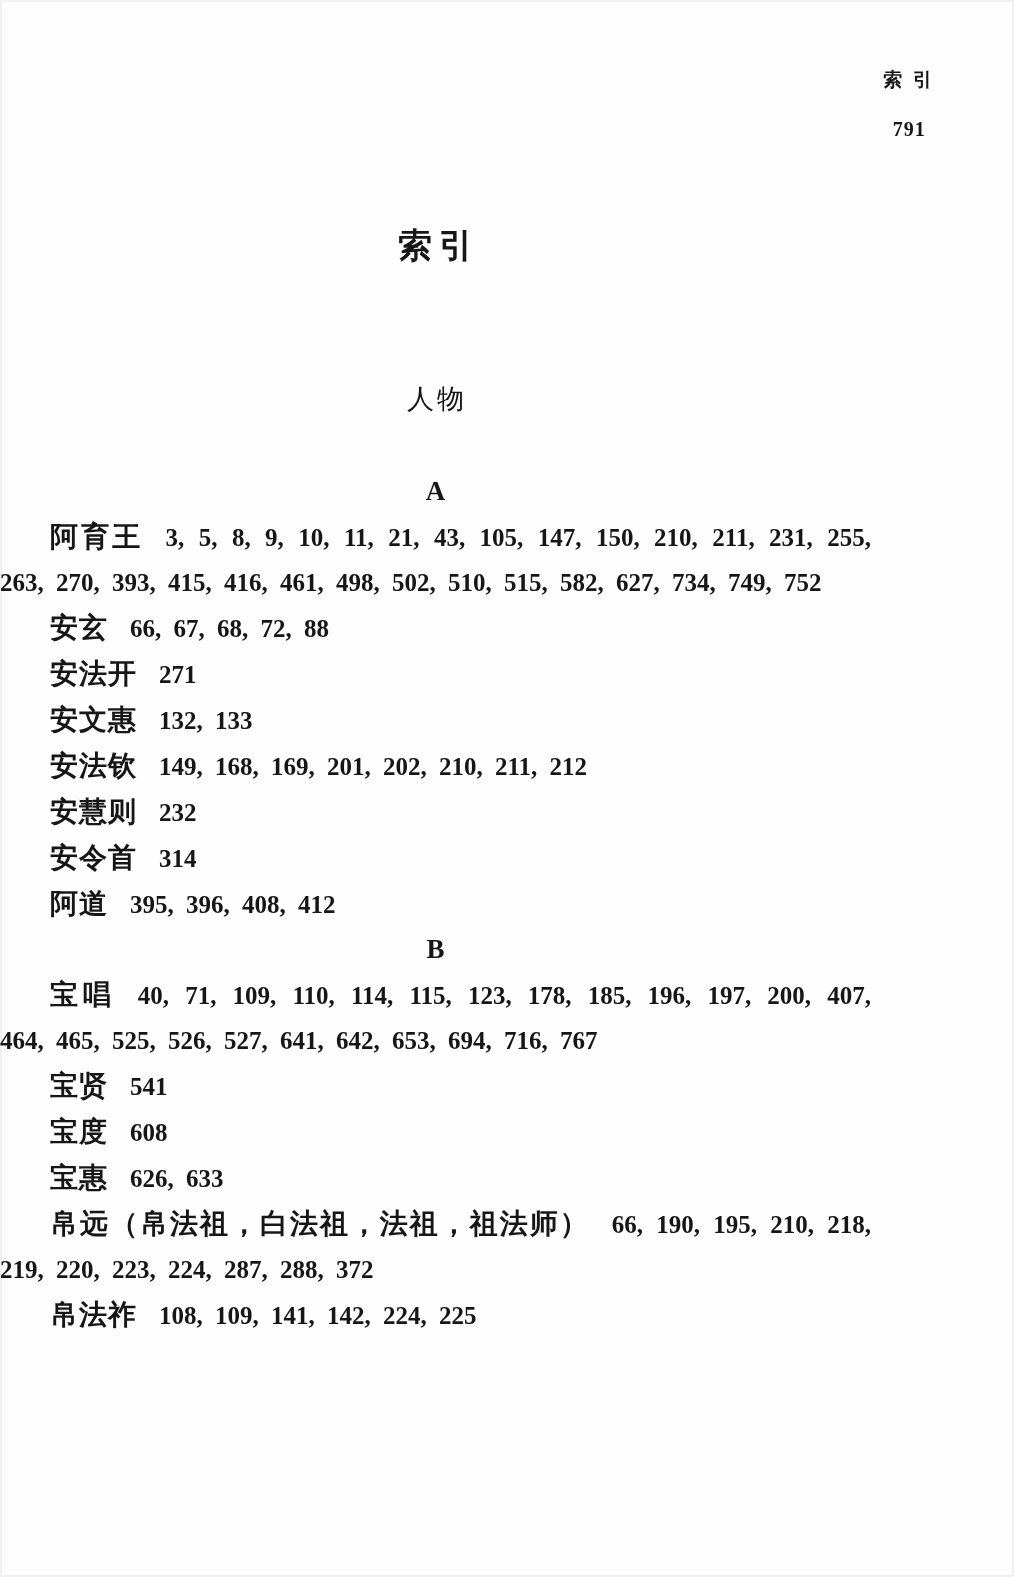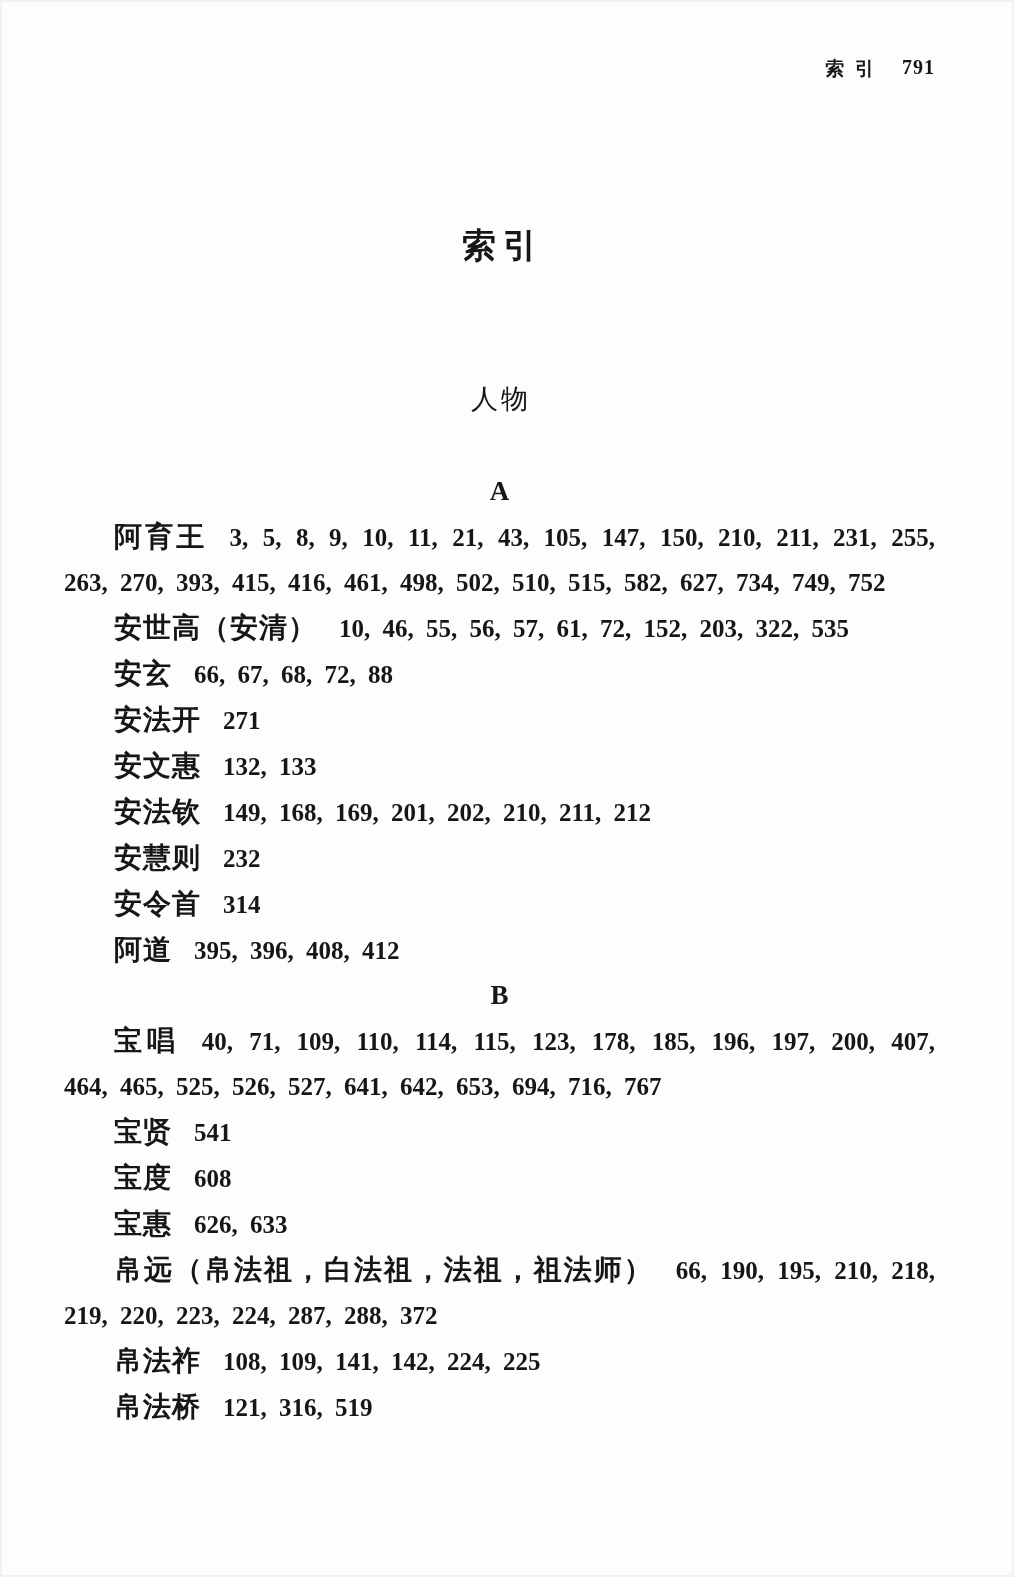--- a/index.html
+++ b/index.html
@@ -8,38 +8,38 @@
     height: 1577px;
     position: relative;
     background: #fdfdfd;
     color: #161616;
     font-family: "Liberation Serif", serif;
     box-shadow: inset 0 0 0 2px #f1f1f1;
     overflow: hidden;
   }
   .running-header {
     position: absolute;
-    top: 56px;
+    top: 67px;
     right: 79px;
     display: flex;
-    align-items: flex-start;
+    align-items: center;
     gap: 25px;
     font-weight: bold;
+    flex-direction: column;
   }
   .rh-title {
     font-size: 19px;
     letter-spacing: 3px;
     font-family: "Liberation Serif", serif;
   }
   .rh-page {
     font-size: 20px;
     letter-spacing: 1px;
   }
   .content {
-    margin-left: 64px;
     width: 871px;
   }
   .index-title {
     margin: 226px 0 0 0;
     font-size: 34px;
     line-height: 40px;
     font-weight: bold;
     letter-spacing: 7px;
     text-indent: 7px; 
     text-align: center;
@@ -89,21 +89,20 @@
 
 <main class="content">
   <h1 class="index-title">索引</h1>
   <h2 class="index-subtitle">人物</h2>
   <div class="groups">
   <section class="group">
     <h3 class="group-letter">A</h3>
     <div class="group-entries">
   <p class="entry"><span class="entry-name">阿育王</span><span class="entry-pages">3, 5, 8, 9, 10, 11, 21, 43, 105, 147, 150, 210, 211, 231, 255, 263, 270, 393, 415, 416, 461, 498, 502, 510, 515, 582, 627, 734, 749, 752</span></p>
 
-  <p class="entry"><span class="entry-name">安世高（安清）</span><span class="entry-pages">10, 46, 55, 56, 57, 61, 72, 152, 203, 322, 535</span></p>
 
   <p class="entry"><span class="entry-name">安玄</span><span class="entry-pages">66, 67, 68, 72, 88</span></p>
 
 
   <p class="entry"><span class="entry-name">安法开</span><span class="entry-pages">271</span></p>
 
   <p class="entry"><span class="entry-name">安文惠</span><span class="entry-pages">132, 133</span></p>
 
   <p class="entry"><span class="entry-name">安法钦</span><span class="entry-pages">149, 168, 169, 201, 202, 210, 211, 212</span></p>
 
@@ -124,17 +123,16 @@
 
   <p class="entry"><span class="entry-name">宝度</span><span class="entry-pages">608</span></p>
 
   <p class="entry"><span class="entry-name">宝惠</span><span class="entry-pages">626, 633</span></p>
 
 
   <p class="entry"><span class="entry-name">帛远（帛法祖，白法祖，法祖，祖法师）</span><span class="entry-pages">66, 190, 195, 210, 218, 219, 220, 223, 224, 287, 288, 372</span></p>
 
   <p class="entry"><span class="entry-name">帛法祚</span><span class="entry-pages">108, 109, 141, 142, 224, 225</span></p>
 
-  <p class="entry"><span class="entry-name">帛法桥</span><span class="entry-pages">121, 316, 519</span></p>
 </div>
   </section>
 </div>
 </main>
 
 </body></html>

